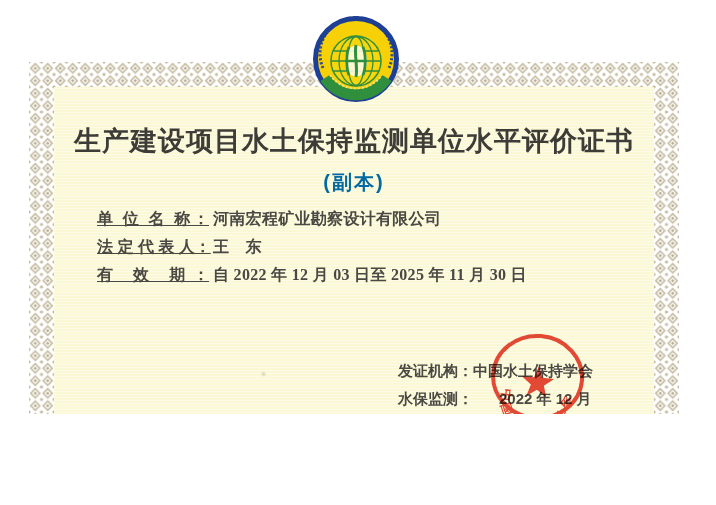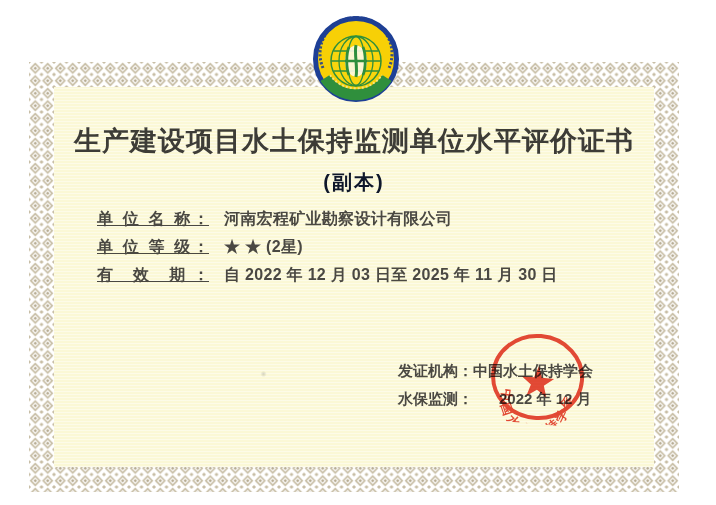--- a/index.html
+++ b/index.html
@@ -1,52 +1,52 @@
 <!DOCTYPE html>
 <html><head>
 <meta charset="utf-8">
 <style>
   html,body{margin:0;padding:0;}
   .page{
     position:relative;
-    width:716px;height:505px;
+    width:716px;height:414px;
     background:#ffffff;
     overflow:hidden;
     font-family:"Liberation Sans", sans-serif;
   }
   .frame-svg{position:absolute;left:29px;top:62px;}
   .paper-texture{
     position:absolute;left:54px;top:87px;width:600px;height:380px;
     background:repeating-linear-gradient(0deg, rgba(255,255,255,0.45) 0 1px, rgba(255,255,255,0) 1px 3px);
     pointer-events:none;
   }
   .logo-svg{position:absolute;left:313px;top:16px;}
   .cert-title{
     position:absolute;left:56px;top:123px;width:596px;
     text-align:center;
     font-size:27px;font-weight:bold;color:#3d3c37;letter-spacing:1px;
     white-space:nowrap;
   }
   .cert-subtitle{
     position:absolute;left:56px;top:169px;width:596px;
     text-align:center;
-    font-size:20px;font-weight:bold;color:#0f172a;letter-spacing:2px;
+    font-size:20px;font-weight:bold;color:#0369a1;letter-spacing:2px;
   }
   .fields{
     position:absolute;left:97px;top:205px;width:470px;
     font-size:16px;font-weight:bold;color:#4a4842;
   }
   .field-row{height:28px;line-height:28px;white-space:nowrap;}
   .field-label{
     display:inline-block;width:112px;
     text-align:justify;text-align-last:justify;
     vertical-align:top;
     text-decoration:underline;
   }
-  .field-value{margin-left:15px;letter-spacing:0.3px;}
+  .field-value{margin-left:4px;letter-spacing:0.3px;font-family:Liberation Serif, serif;}
   .issuer-block{
     position:absolute;left:398px;top:357px;
     font-size:15px;font-weight:bold;color:#4a4842;
     line-height:28px;white-space:nowrap;
   }
   .date-gap{margin-left:26px;}
   .seal-svg{
     position:absolute;left:489px;top:332px;
     mix-blend-mode:multiply;opacity:0.9;
     transform:rotate(5deg);
@@ -97,21 +97,21 @@
   </svg>
 
   <div class="cert-title">生产建设项目水土保持监测单位水平评价证书</div>
   <div class="cert-subtitle">(副本)</div>
 
   <div class="fields">
     <div class="field-row">
       <span class="field-label">单 位 名 称：</span><span class="field-value">河南宏程矿业勘察设计有限公司</span>
     </div>
     <div class="field-row">
-      <span class="field-label">单 位 等 级：</span><span class="field-value">★ ★ (2星)</span>
+      <span class="field-label">法 定 代 表 人：</span><span class="field-value">王　东</span>
     </div>
     <div class="field-row">
       <span class="field-label">有 效 期：</span><span class="field-value">自 2022 年 12 月 03 日至 2025 年 11 月 30 日</span>
     </div>
   </div>
 
   <div class="issuer-block">
     <div>
       <span>发证机构：</span><span>中国水土保持学会</span>
     </div>

